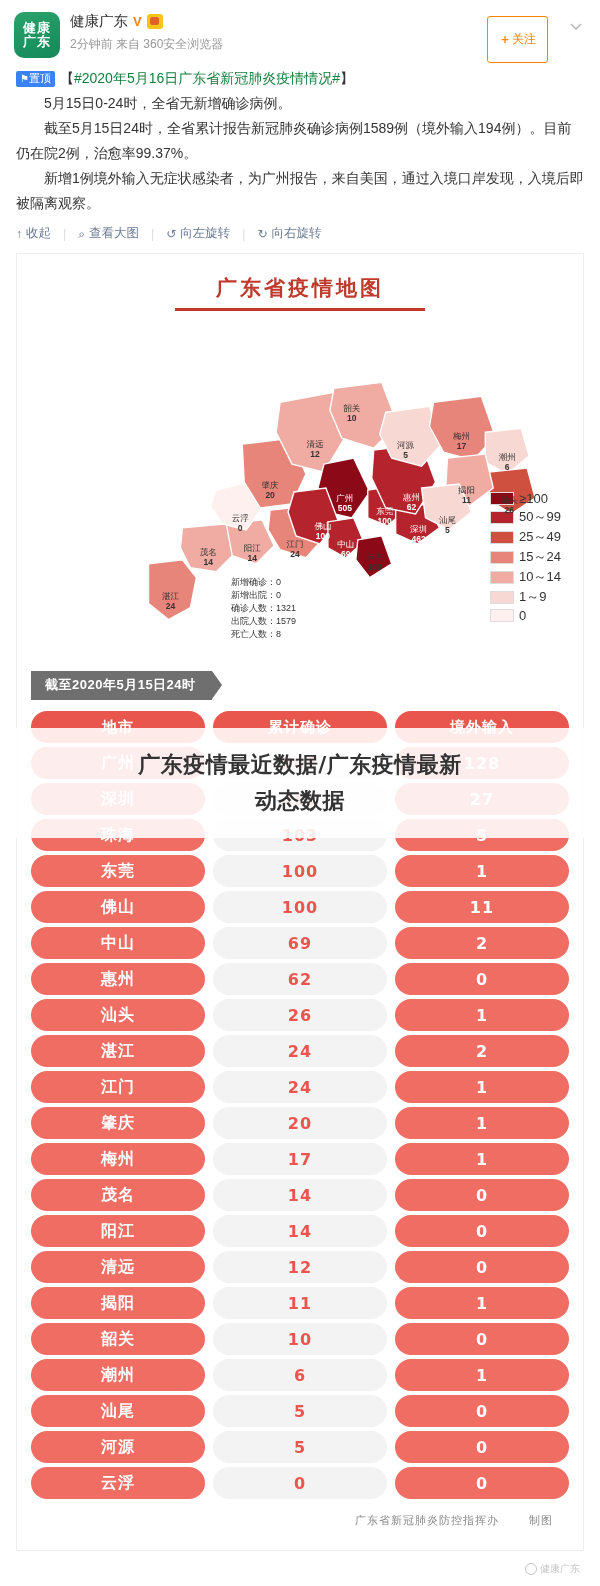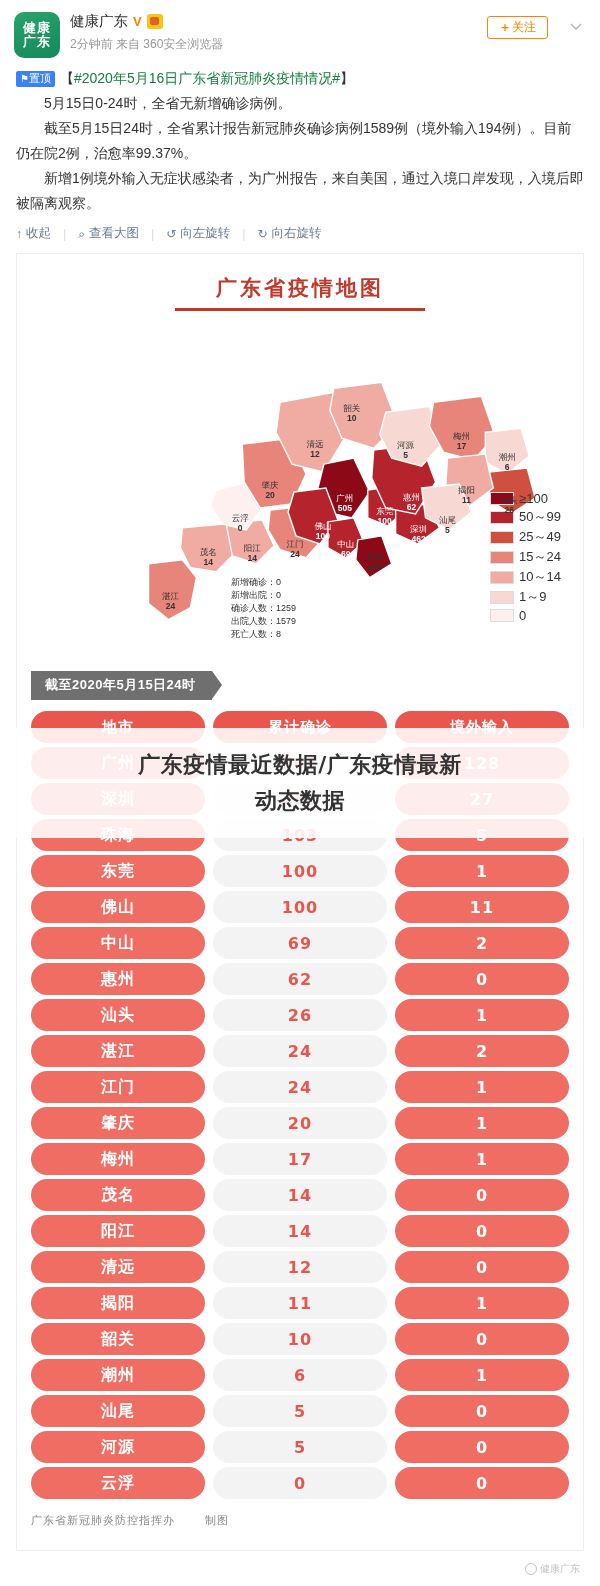--- a/index.html
+++ b/index.html
@@ -44,21 +44,21 @@
   .medal:after{
     content:"";position:absolute;left:3px;top:3px;width:9px;height:8px;
     background:#e0622a;border-radius:2px;
   }
   .meta-row{
     font-size:12px;color:#999;margin-top:5px;
   }
   .follow-btn{
     position:absolute;right:52px;top:16px;
     border:1px solid #ff8200;color:#ff8200;background:#fff;
-    font-size:12px;border-radius:3px;padding:4px 11px;
+    font-size:12px;border-radius:3px;padding:16px 11px;
     line-height:1.1;cursor:pointer;white-space:nowrap;
   }
   .follow-btn .plus{font-weight:bold;margin-right:1px;}
   .chevron{
     position:absolute;right:16px;top:18px;
     width:16px;height:16px;color:#bbb;cursor:pointer;
   }
 
   
   .post-body{
@@ -190,20 +190,21 @@
   table.covid td{
     background:#ef6d62;
     border-radius:16px;
   }
   table.covid td.mid{
     background:#f3f3f3;
     color:#e8564e;
   }
   table.covid .gap{width:6px;background:transparent;border-radius:0;}
   .tbl-foot{
+    text-align:right;
     font-size:11px;
     color:#888;
     padding:10px 16px 6px 0;
     letter-spacing:1px;
   }
   .tbl-foot .sp{display:inline-block;width:30px;}
 
   .wm{
     position:absolute;
     right:20px;bottom:10px;
@@ -377,21 +378,21 @@
             </div>
           <div class="legend-row">
               <span class="sw" style="background:#fdf0ee"></span>
               <span>0</span>
             </div>
         </div>
 
         <div class="stats">
           <div>新增确诊：0</div>
           <div>新增出院：0</div>
-          <div>确诊人数：1259</div>
+          <div>确诊人数：1321</div>
           <div>出院人数：1579</div>
           <div>死亡人数：8</div>
         </div>
 
         <div id="map-labels">
             <div class="mlabel" style="left: 59.6296%; top: 27.5%; transform: translate(-50%, -50%);">
               <b>韶关</b>
               <b class="num">10</b>
             </div>
             <div class="mlabel" style="left: 52.7778%; top: 37.8125%; transform: translate(-50%, -50%);">

